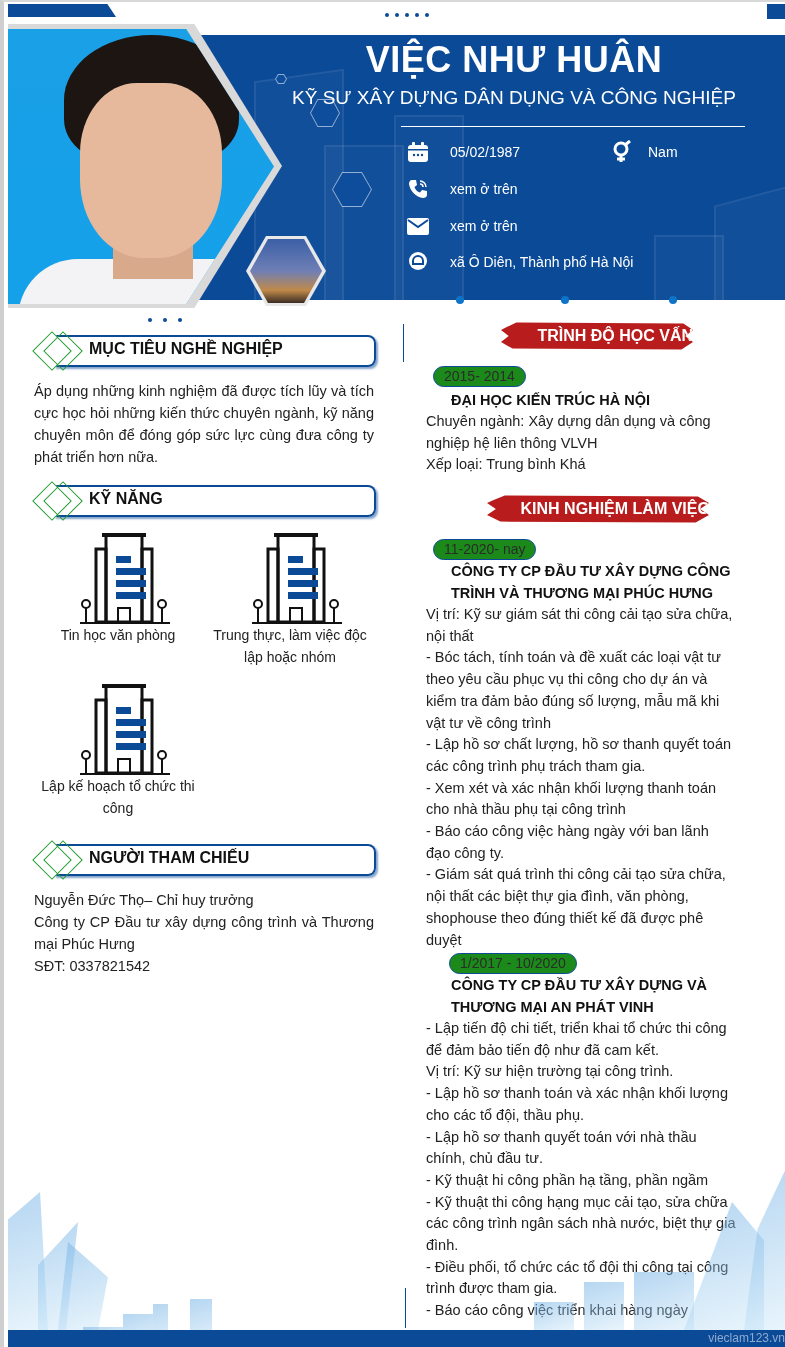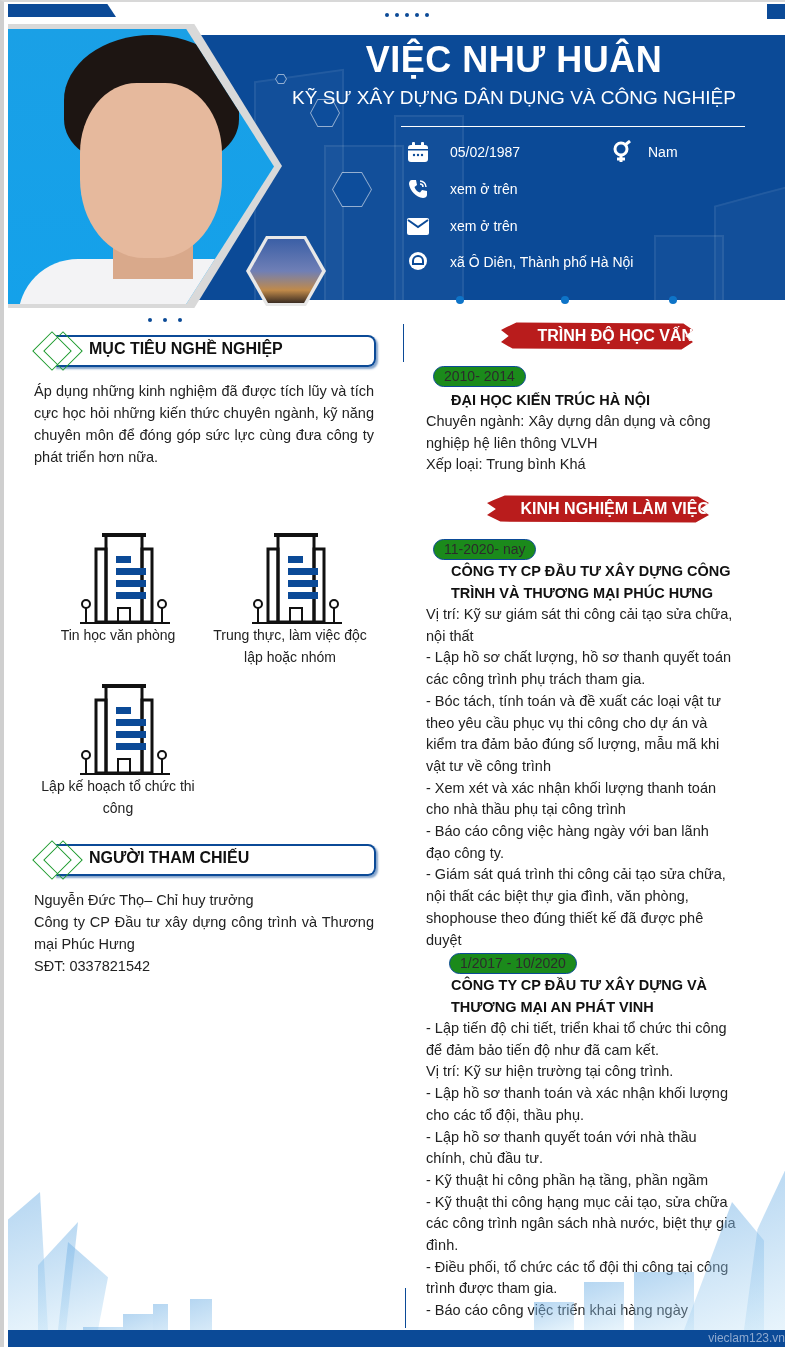--- a/index.html
+++ b/index.html
@@ -177,20 +177,26 @@
   <div class="dot-blue" style="left:665px;"></div>
 
   <div class="sec-head" style="top:328px;">
     <div class="bar"></div>
     <div class="dia1"></div>
     <div class="dia2"></div>
     <div class="label">MỤC TIÊU NGHỀ NGHIỆP</div>
   </div>
   <div class="para" style="top:378px;">Áp dụng những kinh nghiệm đã được tích lũy và tích cực học hỏi những kiến thức chuyên ngành, kỹ năng chuyên môn để đóng góp sức lực cùng đưa công ty phát triển hơn nữa.</div>
 
+  <div class="sec-head" style="top:478px;">
+    <div class="bar"></div>
+    <div class="dia1"></div>
+    <div class="dia2"></div>
+    <div class="label">KỸ NĂNG</div>
+  </div>
 
   <div class="skill" style="left:50px;top:530px;width:128px;">
     <svg class="bicon" viewBox="0 0 104 92">
       <rect x="14" y="90" width="90" height="3" fill="#111"></rect>
       <rect x="30" y="17" width="10" height="73" fill="none" stroke="#111" stroke-width="3"></rect>
       <rect x="40" y="3" width="36" height="87" fill="none" stroke="#111" stroke-width="3"></rect>
       <rect x="76" y="17" width="10" height="73" fill="none" stroke="#111" stroke-width="3"></rect>
       <rect x="36" y="1" width="44" height="4" fill="#111"></rect>
       <rect x="50" y="24" width="15" height="7" fill="#0b4a97"></rect>
       <rect x="50" y="36" width="30" height="7" fill="#0b4a97"></rect>
@@ -255,35 +261,35 @@
     <div>Nguyễn Đức Thọ– Chỉ huy trưởng</div>
     <div>Công ty CP Đầu tư xây dựng công trình và Thương mại Phúc Hưng</div>
     <div>SĐT: 0337821542</div>
   </div>
 
   <div class="col-divider-top"></div>
   <div class="col-divider-bot"></div>
 
   <div class="brush" style="left:497px;top:319px;width:192px;">TRÌNH ĐỘ HỌC VẤN</div>
 
-  <div class="pill" style="left:429px;top:364px;">2010- 2014</div>
+  <div class="pill" style="left:429px;top:364px;">2015- 2014</div>
   <div class="rtitle" style="top:387px;">ĐẠI HỌC KIẾN TRÚC HÀ NỘI</div>
   <div class="rtext" style="top:409px;">
     <div>Chuyên ngành: Xây dựng dân dụng và công nghiệp hệ liên thông VLVH</div>
     <div>Xếp loại: Trung bình Khá</div>
   </div>
 
   <div class="brush" style="left:483px;top:492px;width:222px;">KINH NGHIỆM LÀM VIỆC</div>
 
   <div class="pill" style="left:429px;top:537px;">11-2020- nay</div>
   <div class="rtitle" style="top:558px;">CÔNG TY CP ĐẦU TƯ XÂY DỰNG CÔNG TRÌNH VÀ THƯƠNG MẠI PHÚC HƯNG</div>
   <div class="rtext" style="top:602px;">
     <div>Vị trí: Kỹ sư giám sát thi công cải tạo sửa chữa, nội thất</div>
+    <div>- Bóc tách, tính toán và đề xuất các loại vật tư theo yêu cầu phục vụ thi công cho dự án và kiểm tra đảm bảo đúng số lượng, mẫu mã khi vật tư về công trình</div>
     <div>- Lập hồ sơ chất lượng, hồ sơ thanh quyết toán các công trình phụ trách tham gia.</div>
-    <div>- Bóc tách, tính toán và đề xuất các loại vật tư theo yêu cầu phục vụ thi công cho dự án và kiểm tra đảm bảo đúng số lượng, mẫu mã khi vật tư về công trình</div>
     <div>- Xem xét và xác nhận khối lượng thanh toán cho nhà thầu phụ tại công trình</div>
     <div>- Báo cáo công việc hàng ngày với ban lãnh đạo công ty.</div>
     <div>- Giám sát quá trình thi công cải tạo sửa chữa, nội thất các biệt thự gia đình,  văn phòng, shophouse theo đúng thiết kế đã được phê duyệt</div>
   </div>
 
   <div class="pill" style="left:445px;top:951px;">1/2017 - 10/2020</div>
   <div class="rtitle" style="top:972px;">CÔNG TY CP ĐẦU TƯ XÂY DỰNG VÀ THƯƠNG MẠI AN PHÁT VINH</div>
   <div class="rtext" style="top:1016px;">
     <div>- Lập tiến độ chi tiết, triển khai tổ chức thi công để đảm bảo tiến độ như đã cam kết.</div>
     <div>Vị trí: Kỹ sư hiện trường tại công trình.</div>

